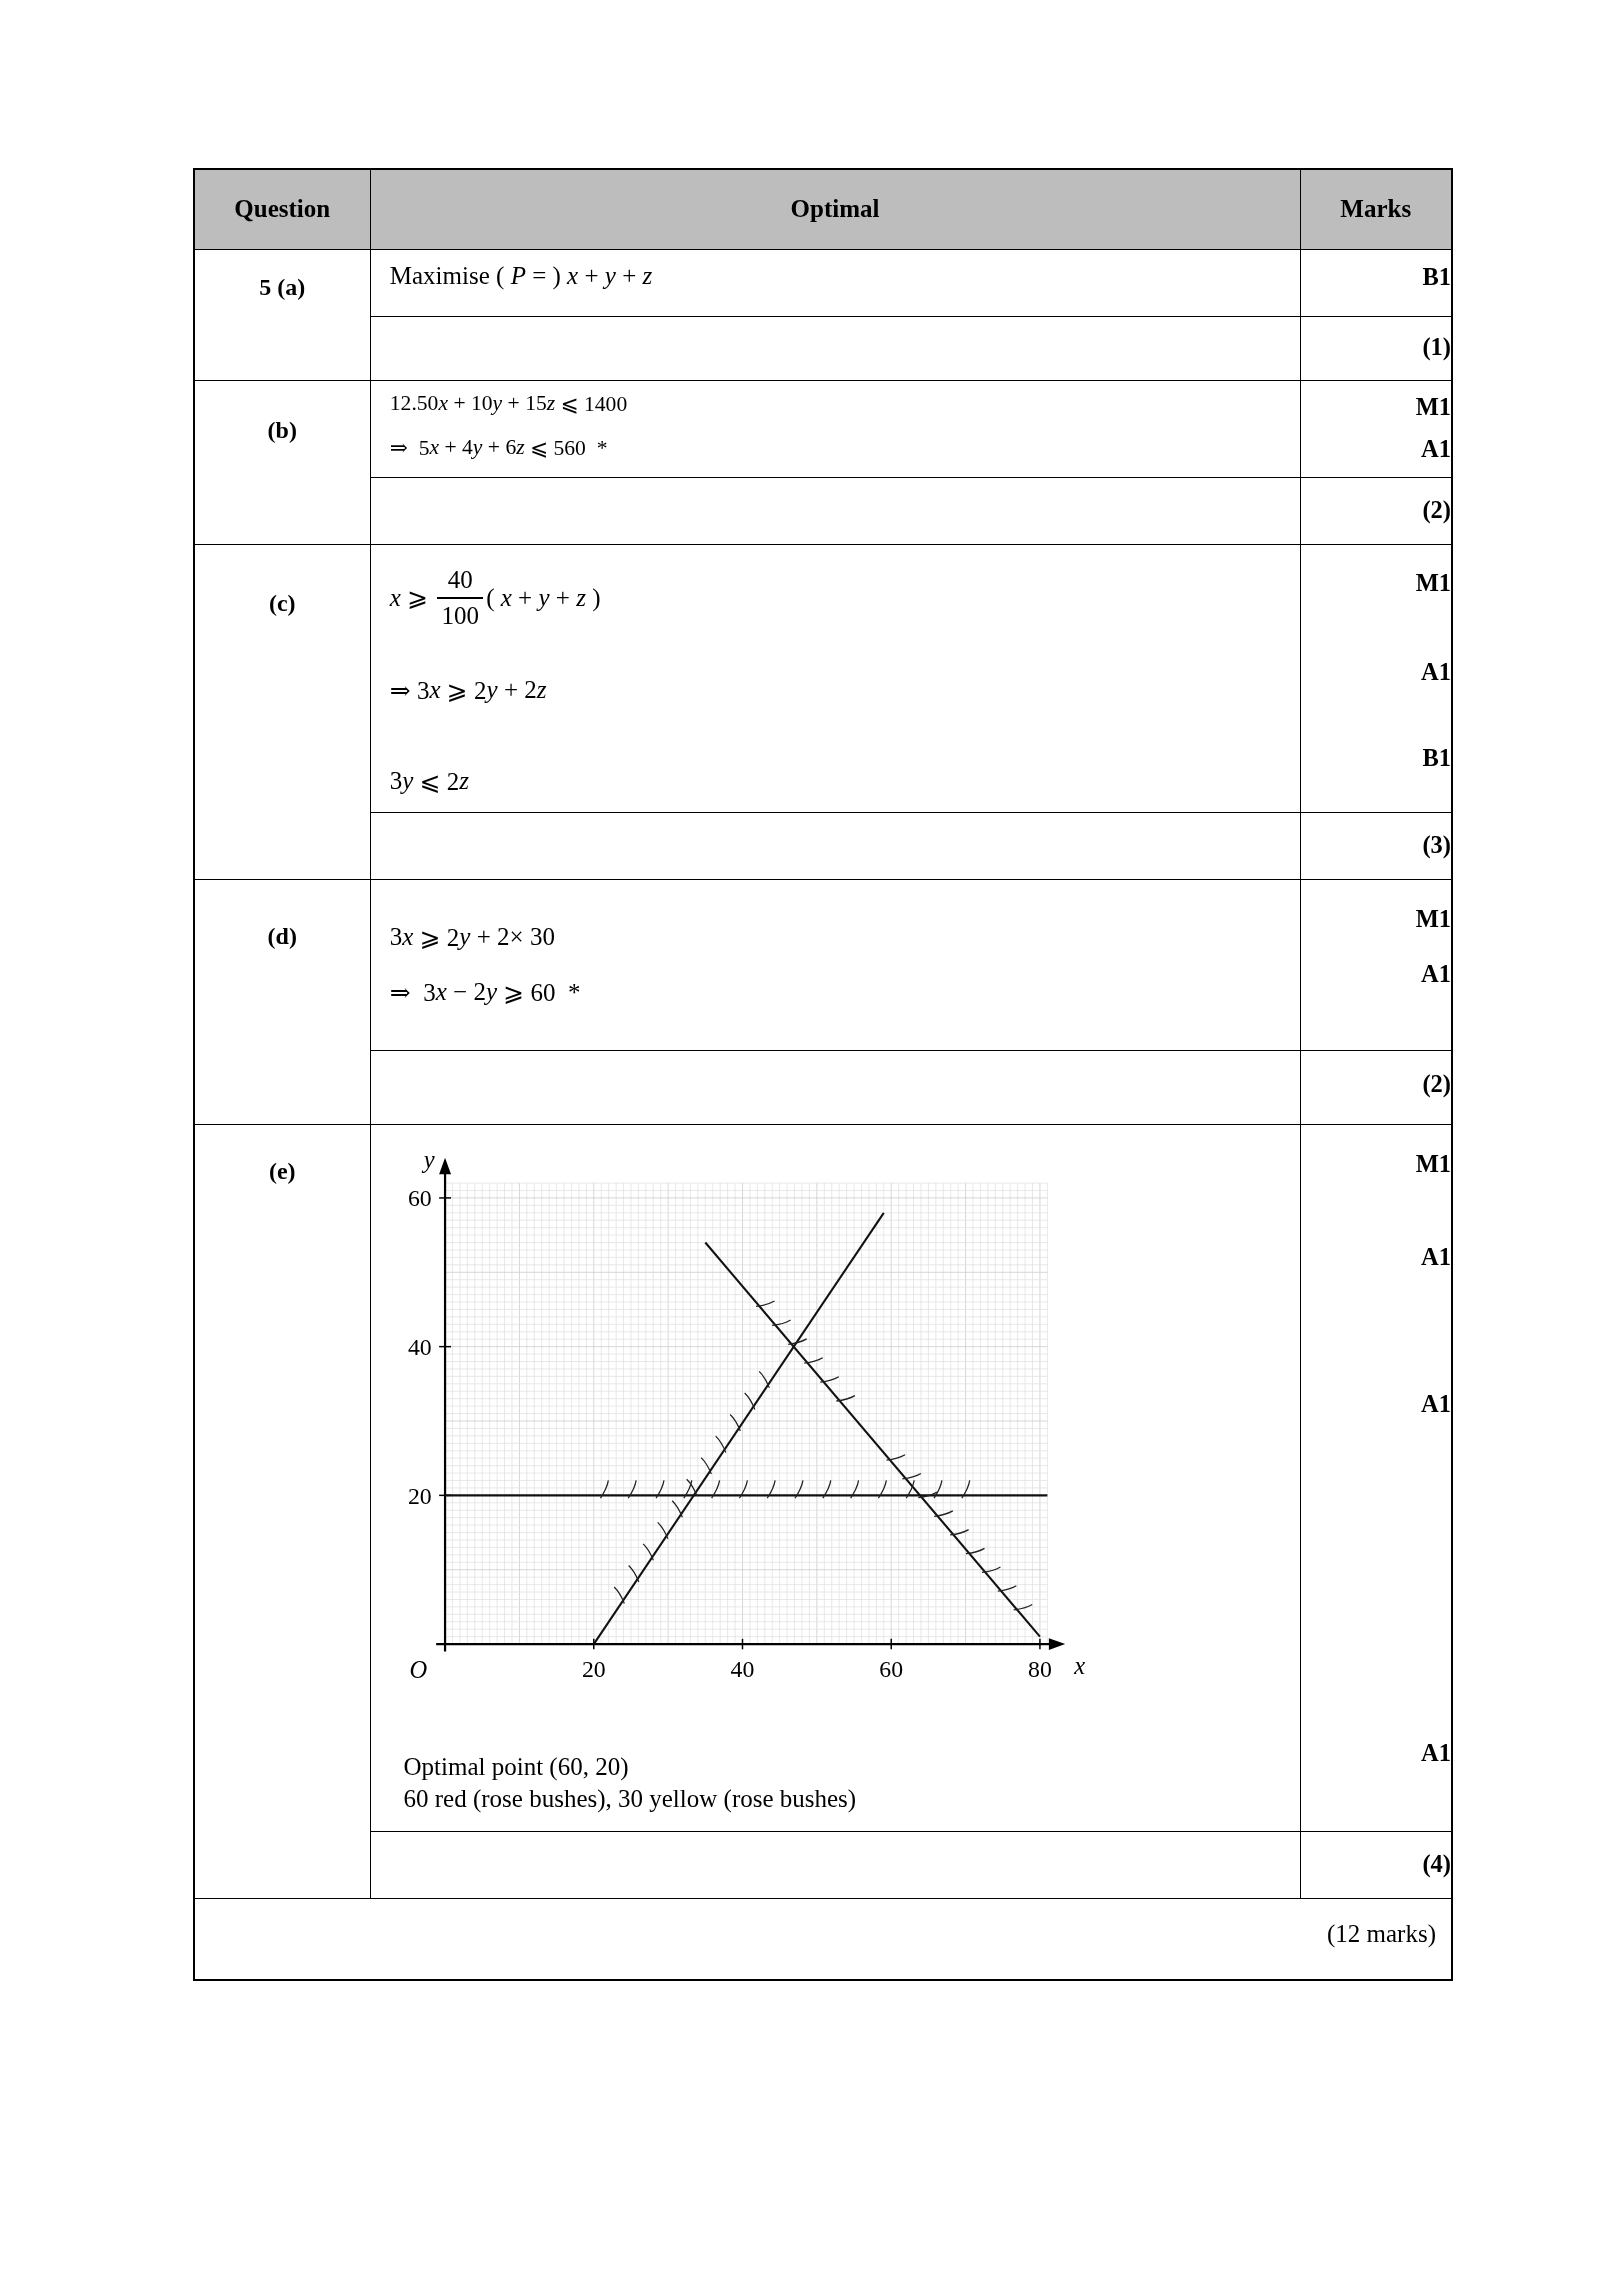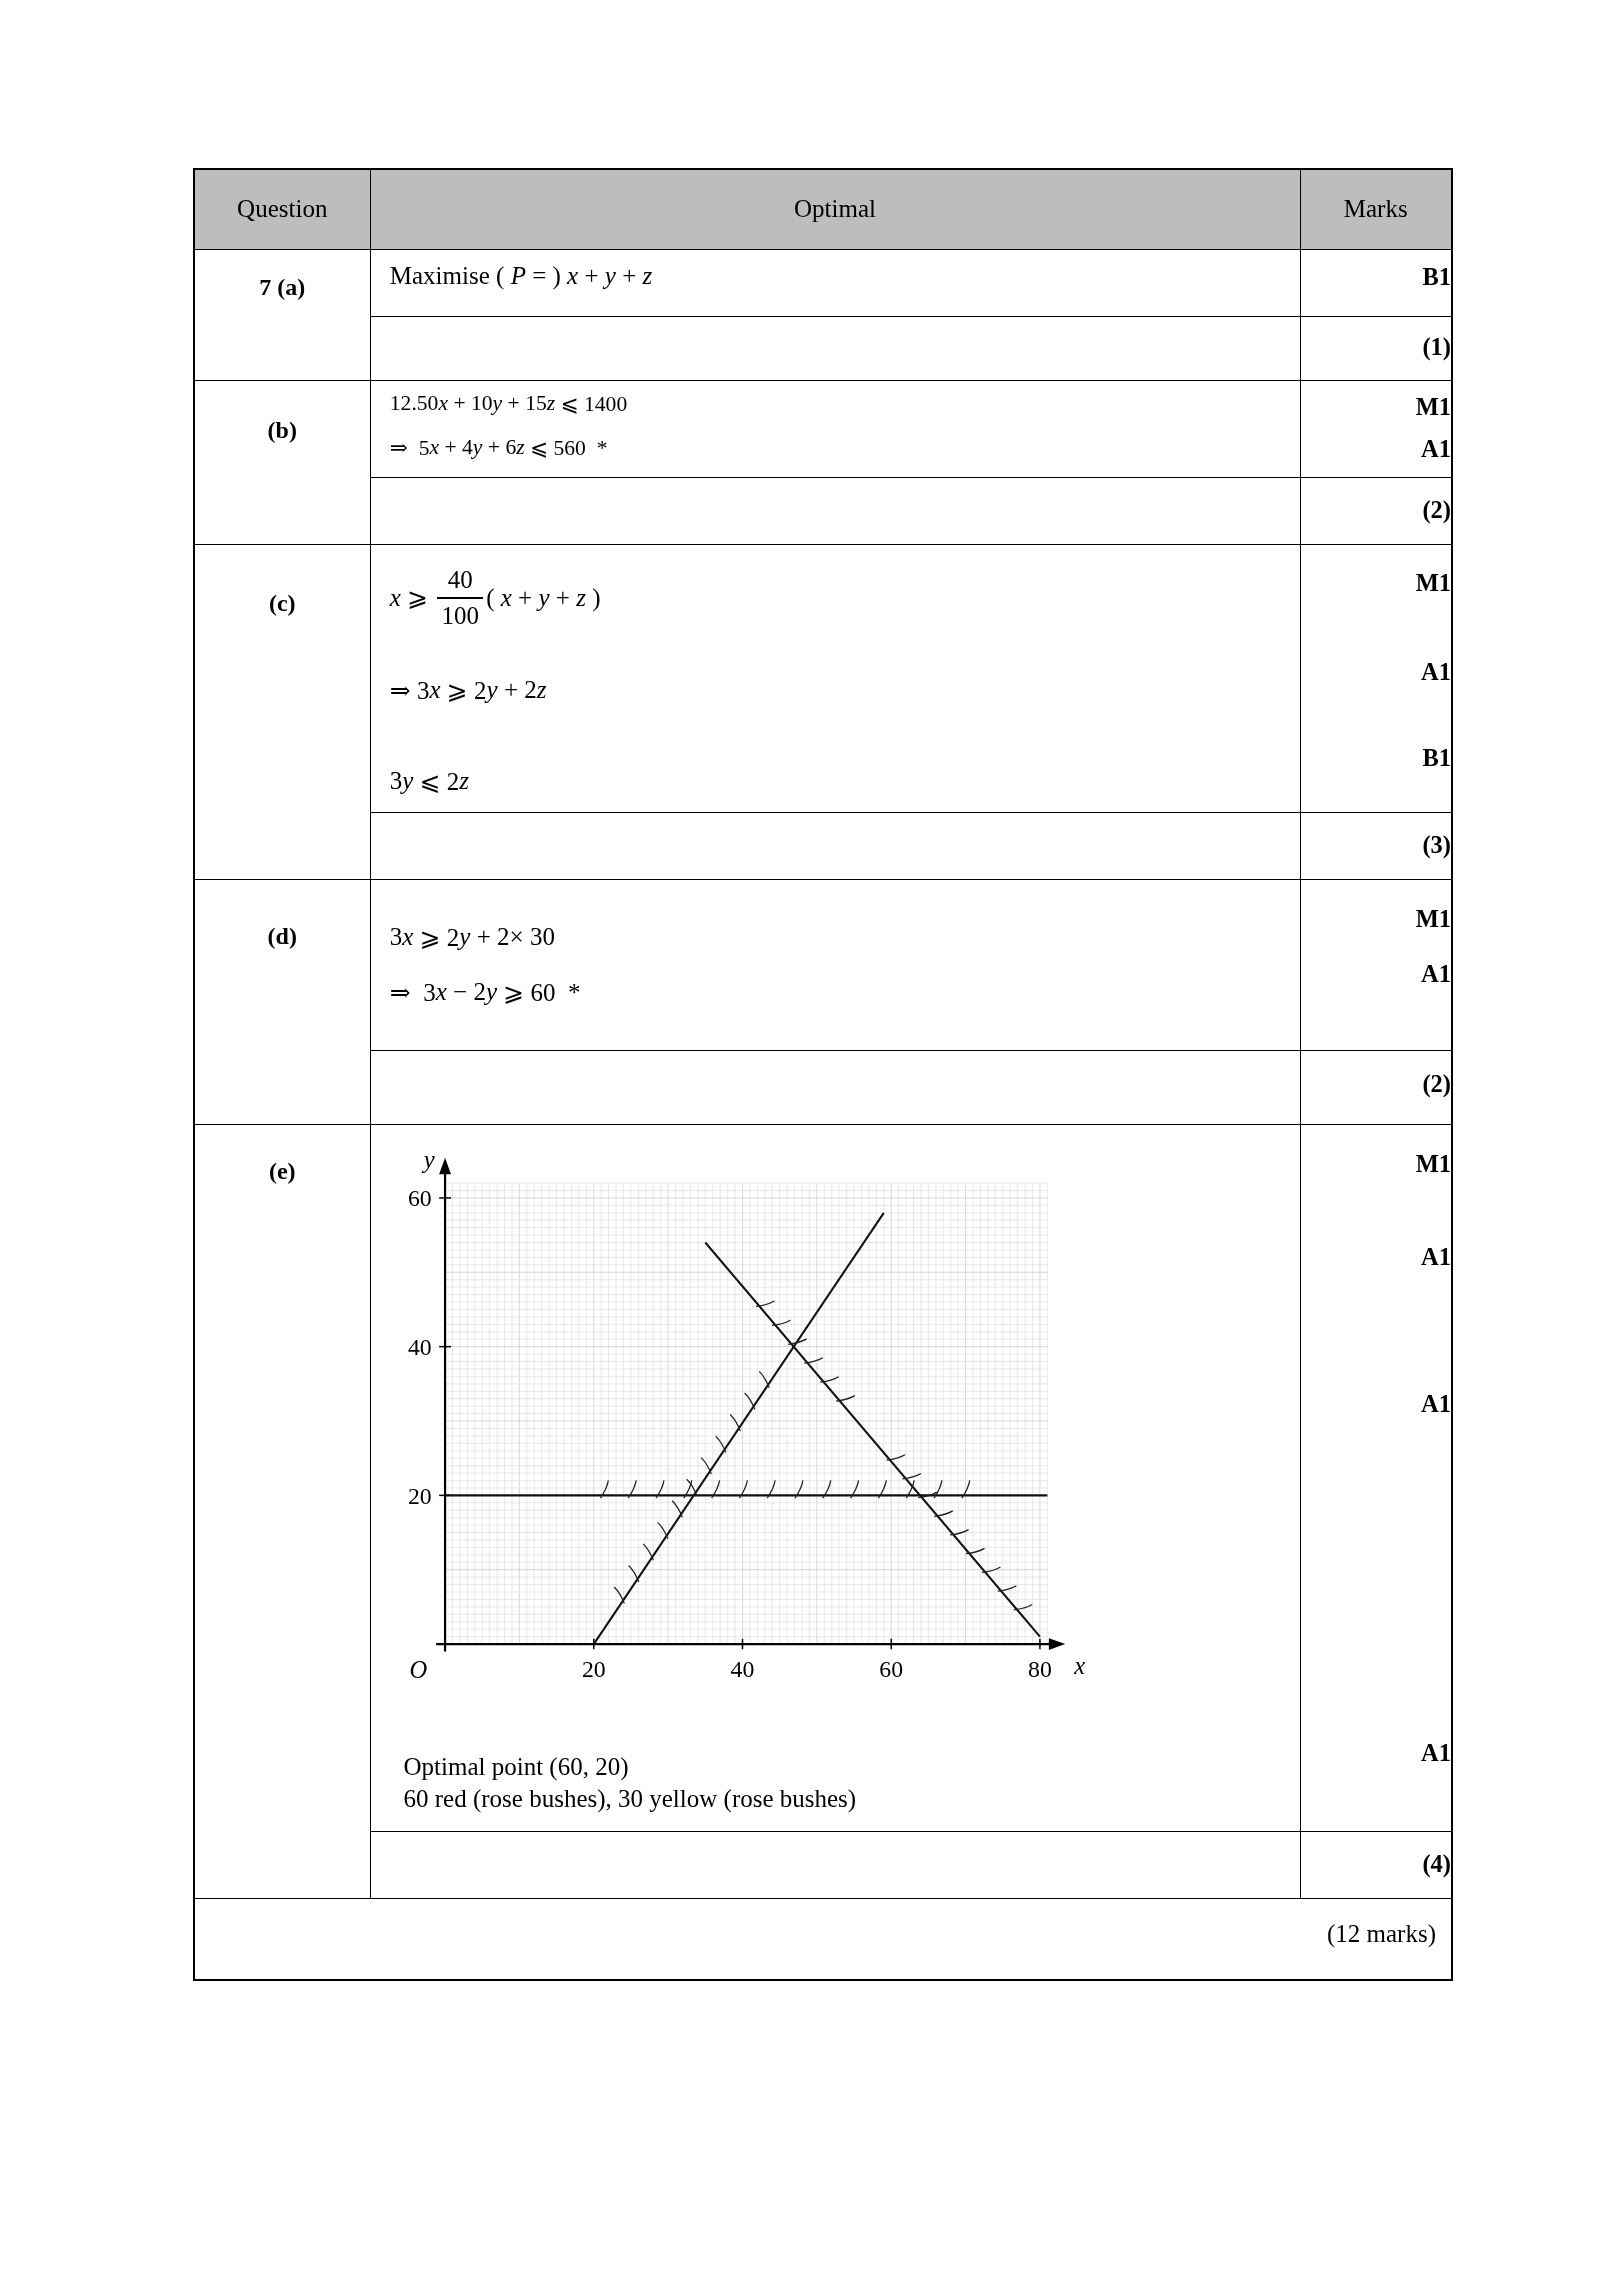--- a/index.html
+++ b/index.html
@@ -6,21 +6,21 @@
   html,body { background:#ffffff; }
   body {
     width:1622px; height:2295px; position:relative;
     font-family:"Liberation Serif","DejaVu Serif","DejaVu Sans",serif;
     color:#000;
   }
   .sheet { position:absolute; left:193px; top:168px; }
   table { border-collapse:collapse; table-layout:fixed; width:1257px; border:2.2px solid #000; }
   td, th { border:1.5px solid #000; vertical-align:top; }
   th {
-    background:#bdbdbd; font-size:25px; font-weight:normal;
+    background:#bdbdbd; font-size:25px; font-weight:bold;
     text-align:center; vertical-align:middle;
   }
   .q { text-align:center; font-weight:bold; font-size:24px; }
   .s { position:relative; }
   .m { position:relative; text-align:center; font-weight:bold; font-size:24.5px; }
   .mk { position:absolute; left:0; width:100%; text-align:right; }
   .fline {
     position:absolute; left:19.3px; display:flex; align-items:center;
     font-size:25px; white-space:pre;
   }
@@ -48,21 +48,21 @@
         <col style="width:152px">
   </colgroup>
   <tbody>
   <tr class="rh-h">
     <th>Question</th>
     <th>Optimal</th>
     <th>Marks</th>
   </tr>
 
   <tr class="rh-a">
-    <td class="q" rowspan="2" style="padding-top:24px">7 (a)</td>
+    <td class="q" rowspan="2" style="padding-top:24px">5 (a)</td>
     <td class="s">
       <div class="fline" style="top:12px">Maximise ( <i>P</i> = ) <i>x</i> + <i>y</i> + <i>z</i></div>
     </td>
     <td class="m">
       <div class="mk" style="top:13.4px">B1</div>
     </td>
   </tr>
   <tr class="rh-s1">
     <td class="s"></td>
     <td class="m">

